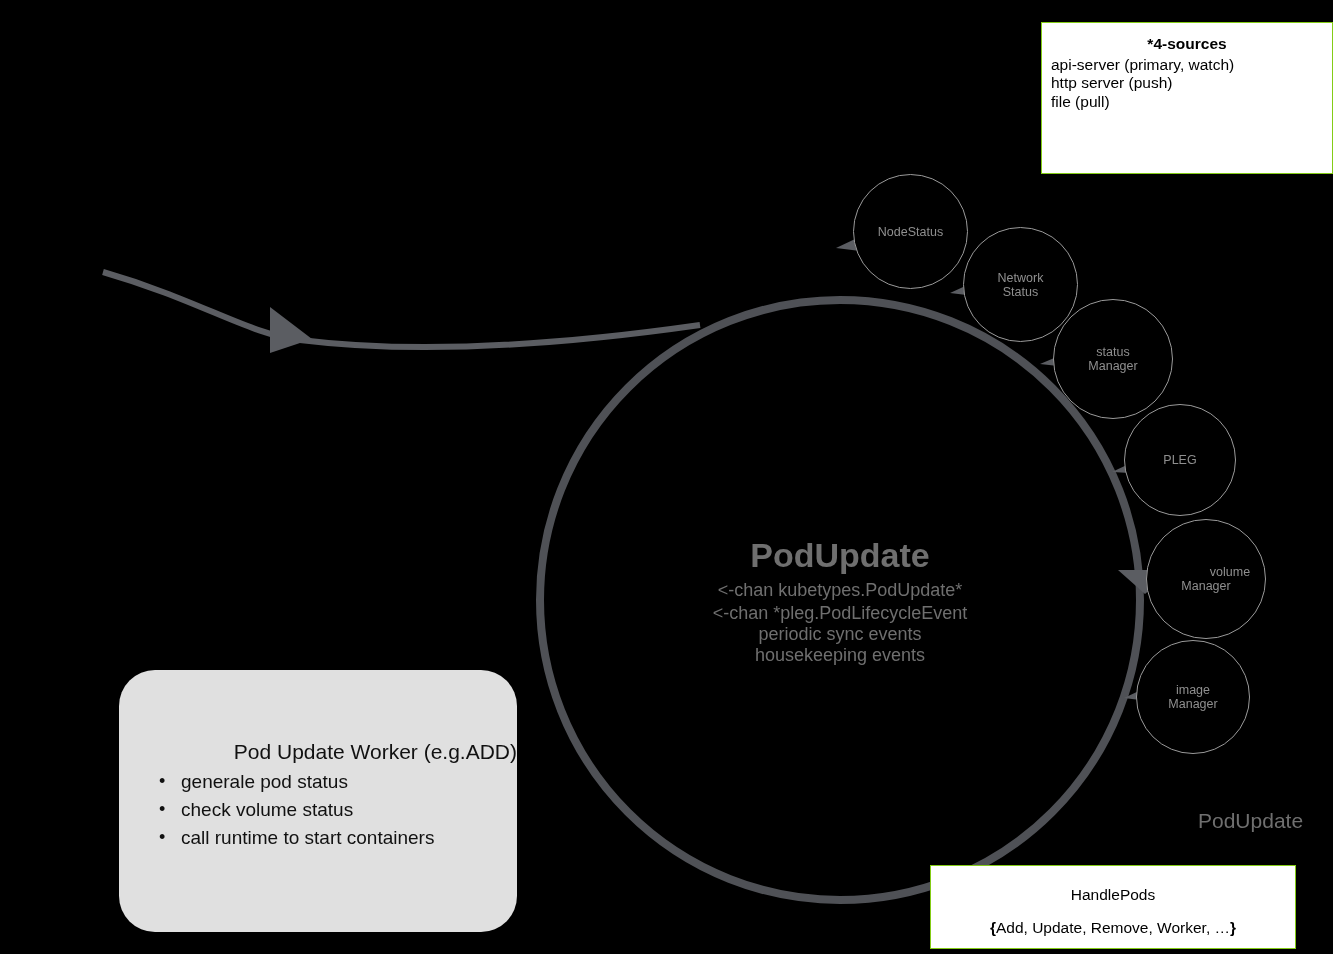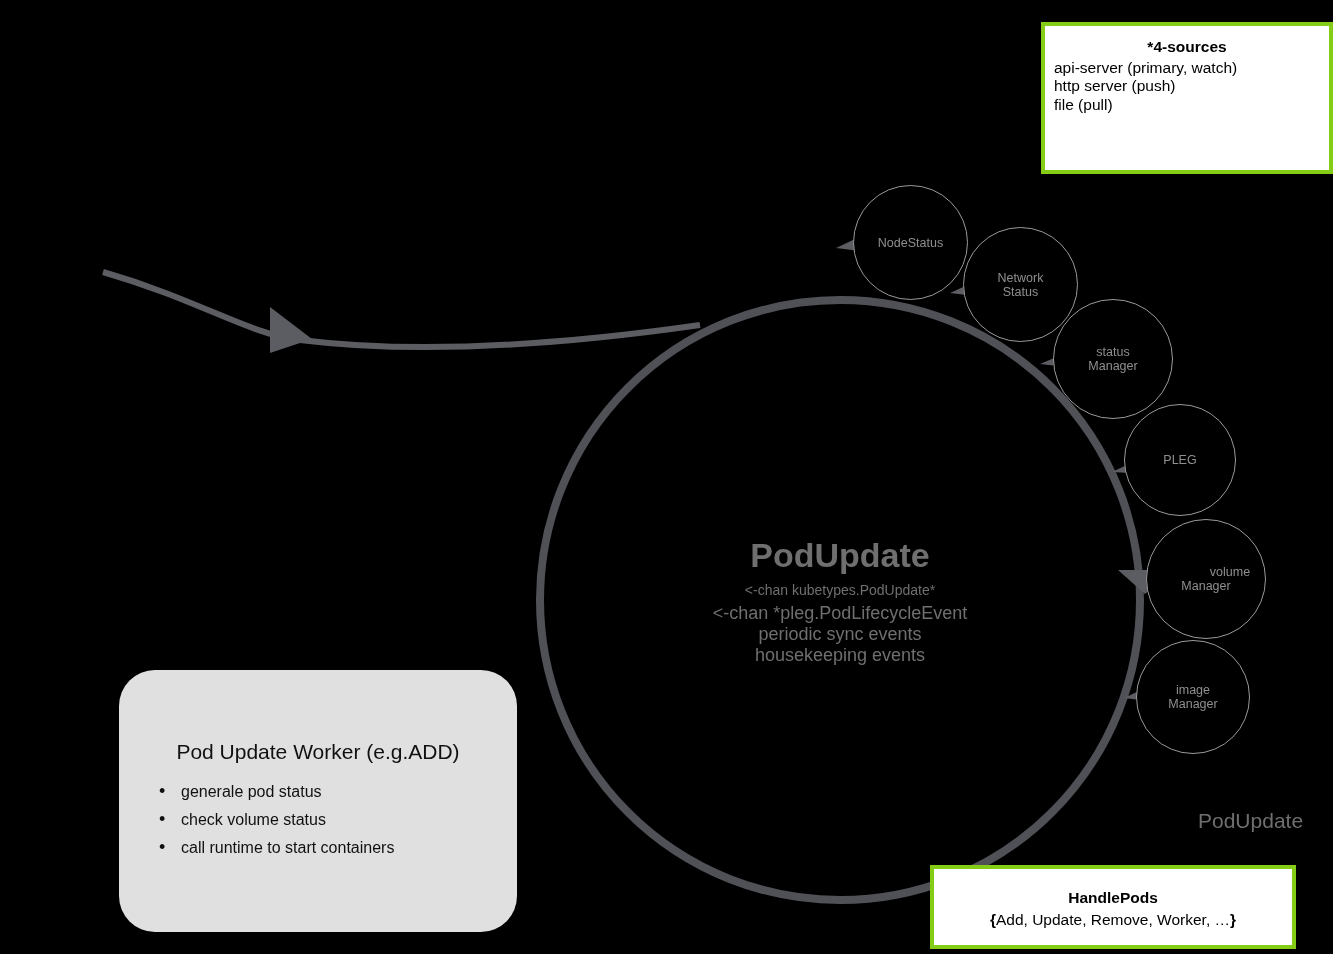--- a/index.html
+++ b/index.html
@@ -21,21 +21,21 @@
     left: 0;
     width: 1333px;
     height: 954px;
     pointer-events: none;
   }
 
   
   .note-box {
     position: absolute;
     background: #ffffff;
-    border: 4px solid #84cc16;
+    border: 1px solid #84cc16;
     box-sizing: border-box;
     color: #000000;
     font-size: 15.5px;
     line-height: 18.5px;
   }
   #sources-note {
     left: 1041px;
     top: 22px;
     width: 292px;
     height: 152px;
@@ -52,52 +52,52 @@
   }
   #handlepods-note {
     left: 930px;
     top: 865px;
     width: 366px;
     height: 84px;
     padding: 20px 0 0 0;
     text-align: center;
   }
   #handlepods-note .note-title {
-    font-weight: bold;
-    margin-bottom: 3px;
+    font-weight: normal;
+    margin-bottom: 14px;
   }
   #handlepods-note .note-line .brace {
     font-weight: bold;
   }
 
   
   #worker-box {
     position: absolute;
     left: 119px;
     top: 670px;
     width: 398px;
     height: 262px;
     background: #e0e0e0;
     border-radius: 36px;
     box-sizing: border-box;
     color: #111111;
     padding: 70px 0 0 0;
   }
   #worker-box .worker-title {
     font-size: 21px;
-    text-align: center;
-    margin-bottom: 14px;
+    text-align: right;
+    margin-bottom: 4px;
   }
   #worker-box ul {
     margin: 0;
     padding: 0 0 0 40px;
     list-style: none;
   }
   #worker-box li {
-    font-size: 16px;
+    font-size: 19px;
     line-height: 28px;
     position: relative;
     padding-left: 22px;
   }
   #worker-box li::before {
     content: "\2022";
     position: absolute;
     left: 0;
     top: -1px;
     font-size: 18px;
@@ -128,21 +128,21 @@
     text-align: center;
     color: #6f6f6f;
   }
   #syncloop-block .sl-title {
     font-size: 34px;
     font-weight: bold;
     line-height: 40px;
     margin-bottom: 2px;
   }
   #syncloop-block .sl-line1 {
-    font-size: 14px;
+    font-size: 18px;
     line-height: 26px;
   }
   #syncloop-block .sl-line2,
   #syncloop-block .sl-line3,
   #syncloop-block .sl-line4 {
     font-size: 18px;
     line-height: 21px;
   }
   #syncloop-block .sl-line1,
   #syncloop-block .sl-line2,
@@ -172,21 +172,21 @@
     <polygon points="270,307 312,339 270,353" fill="#5b5d62"></polygon>
 
     <polygon points="836,248 870,232 868,252" fill="#5b5d62"></polygon>
     <polygon points="950,293 985,277 983,297" fill="#5b5d62"></polygon>
     <polygon points="1040,364 1078,348 1076,368" fill="#5b5d62"></polygon>
     <polygon points="1112,472 1150,454 1148,474" fill="#5b5d62"></polygon>
     <polygon points="1118,570 1172,570 1145,594" fill="#5b5d62"></polygon>
     <polygon points="1124,698 1158,682 1156,702" fill="#5b5d62"></polygon>
   </svg>
 
-  <div class="node-circle" style="left:853px; top:185px; width:115px; height:115px;">
+  <div class="node-circle" style="left:853px; top:174px; width:115px; height:115px;">
     <span>NodeStatus</span>
   </div>
 
   <div class="node-circle" style="left:963px; top:227px; width:115px; height:115px;">
     <span style="display:block;">
       <span style="display:block;">Network</span>
       <span style="display:block;">Status</span>
     </span>
   </div>
 

